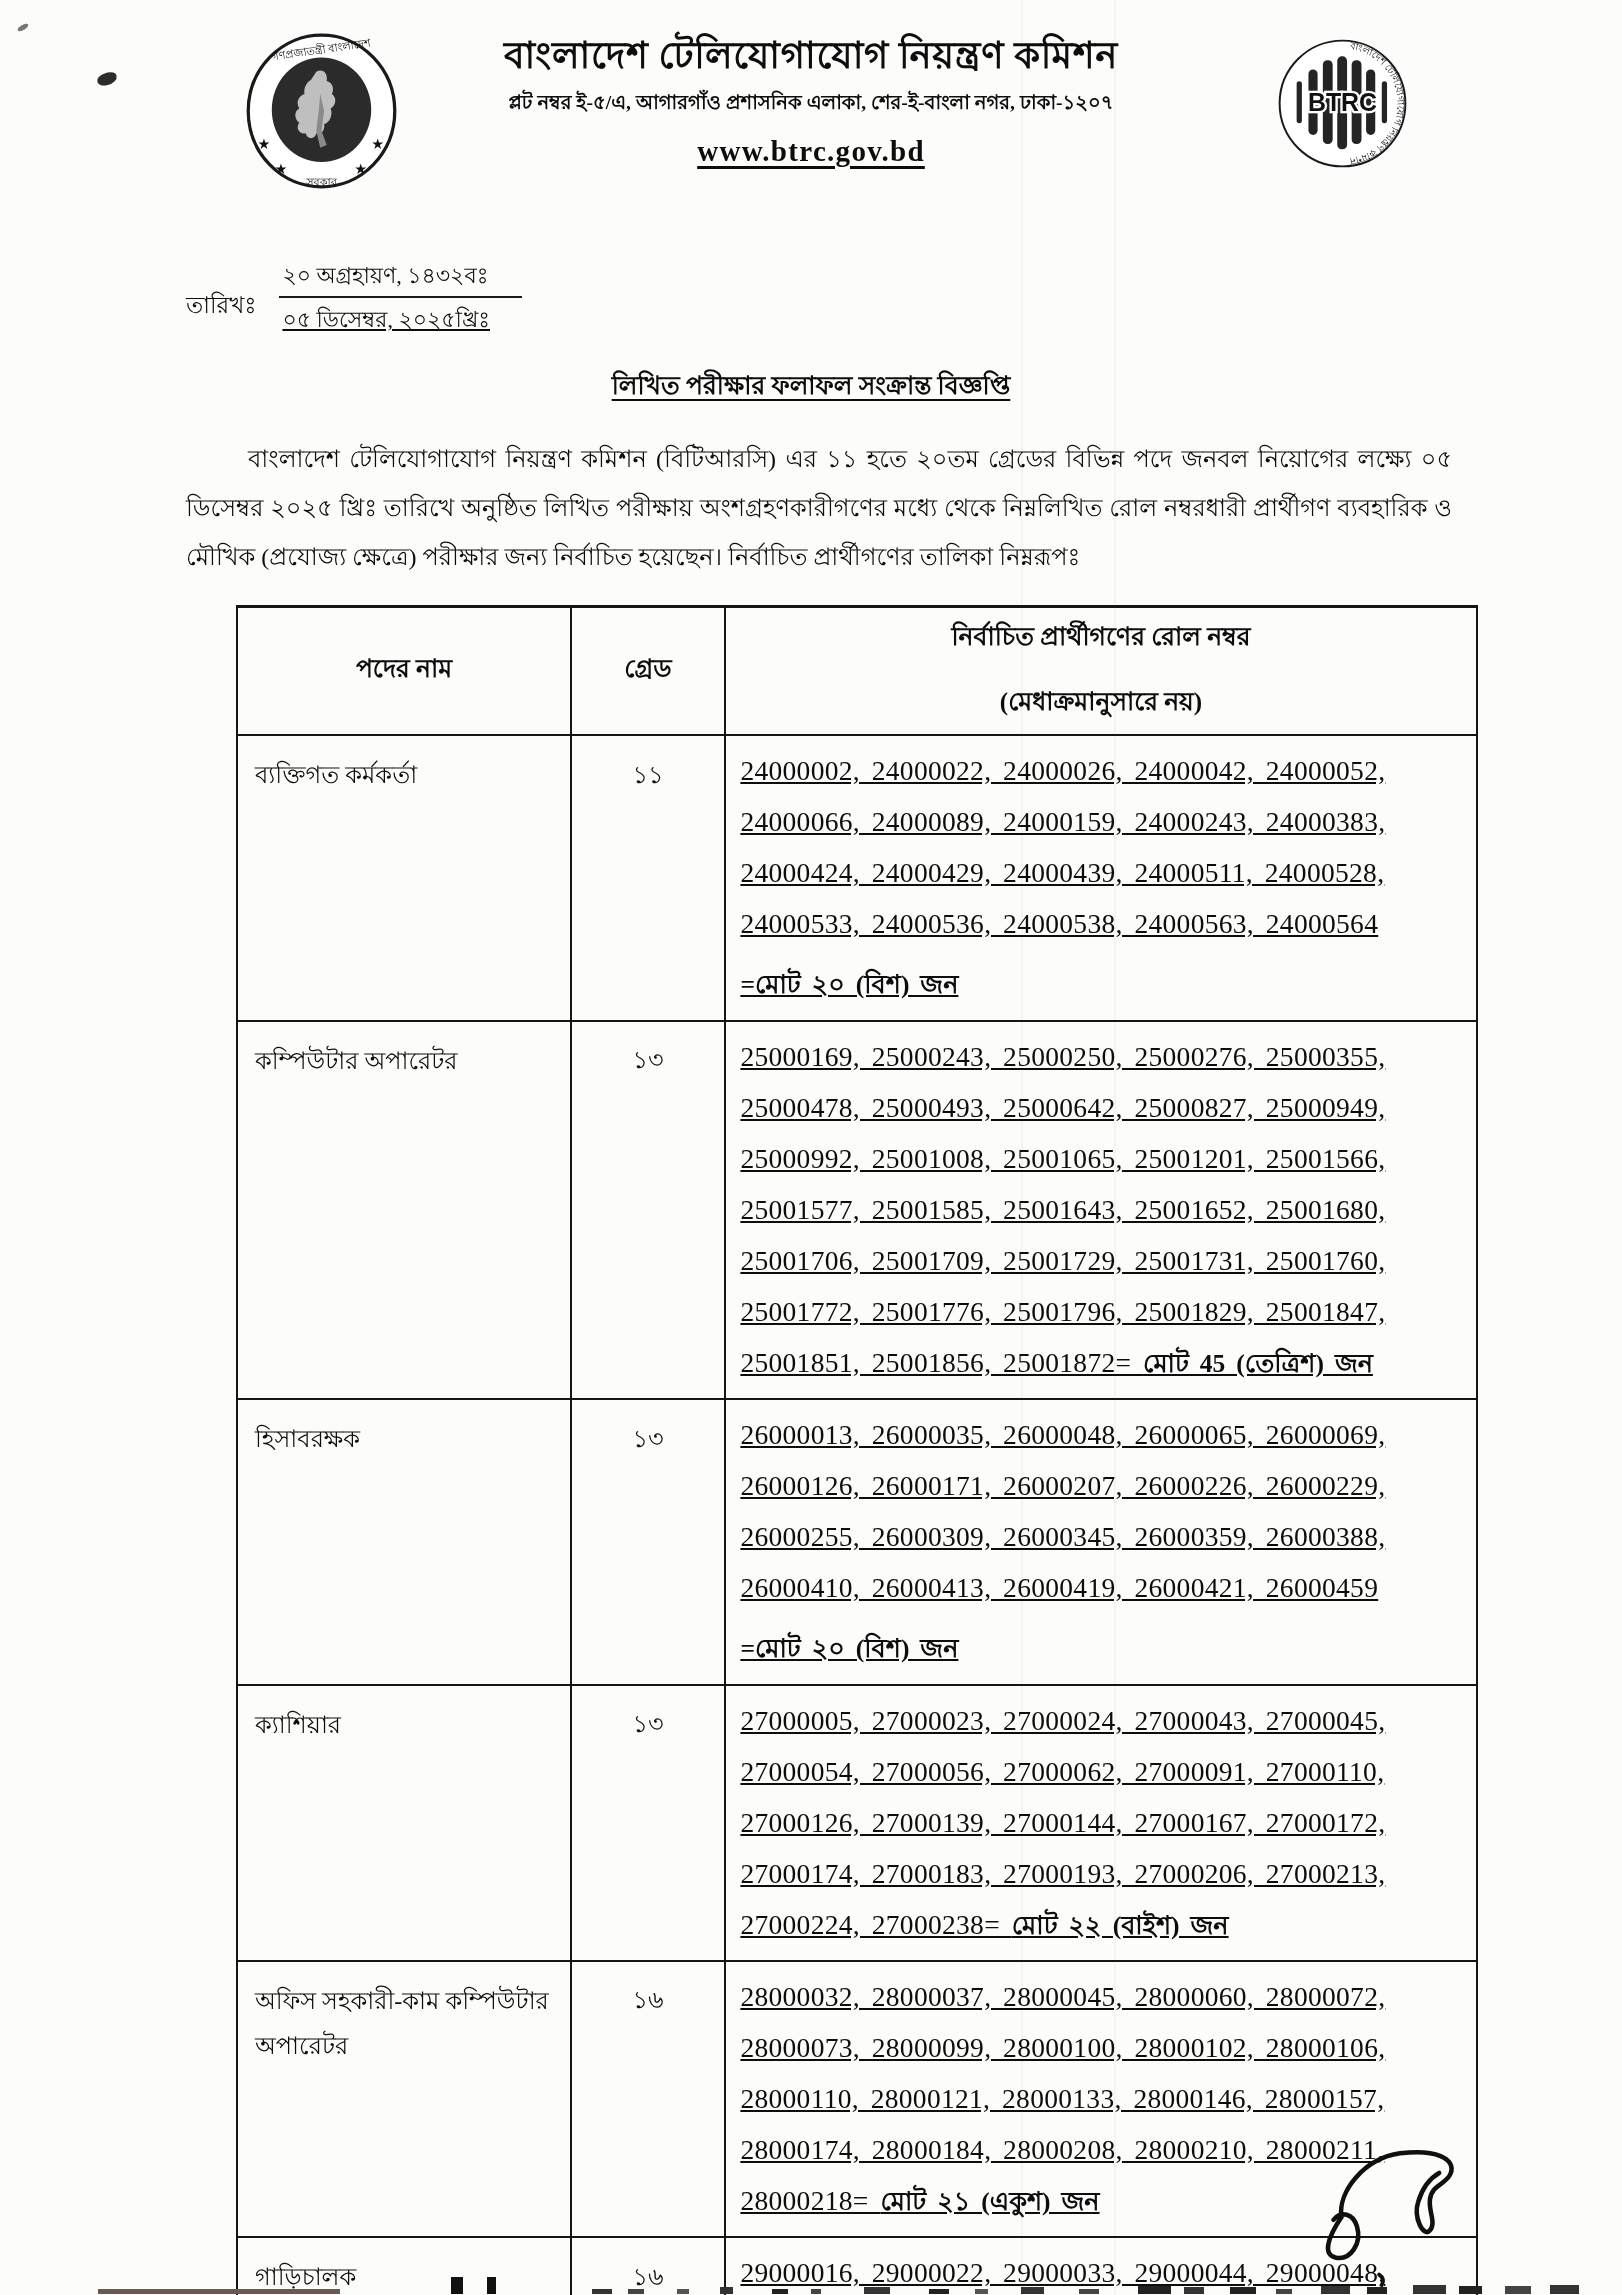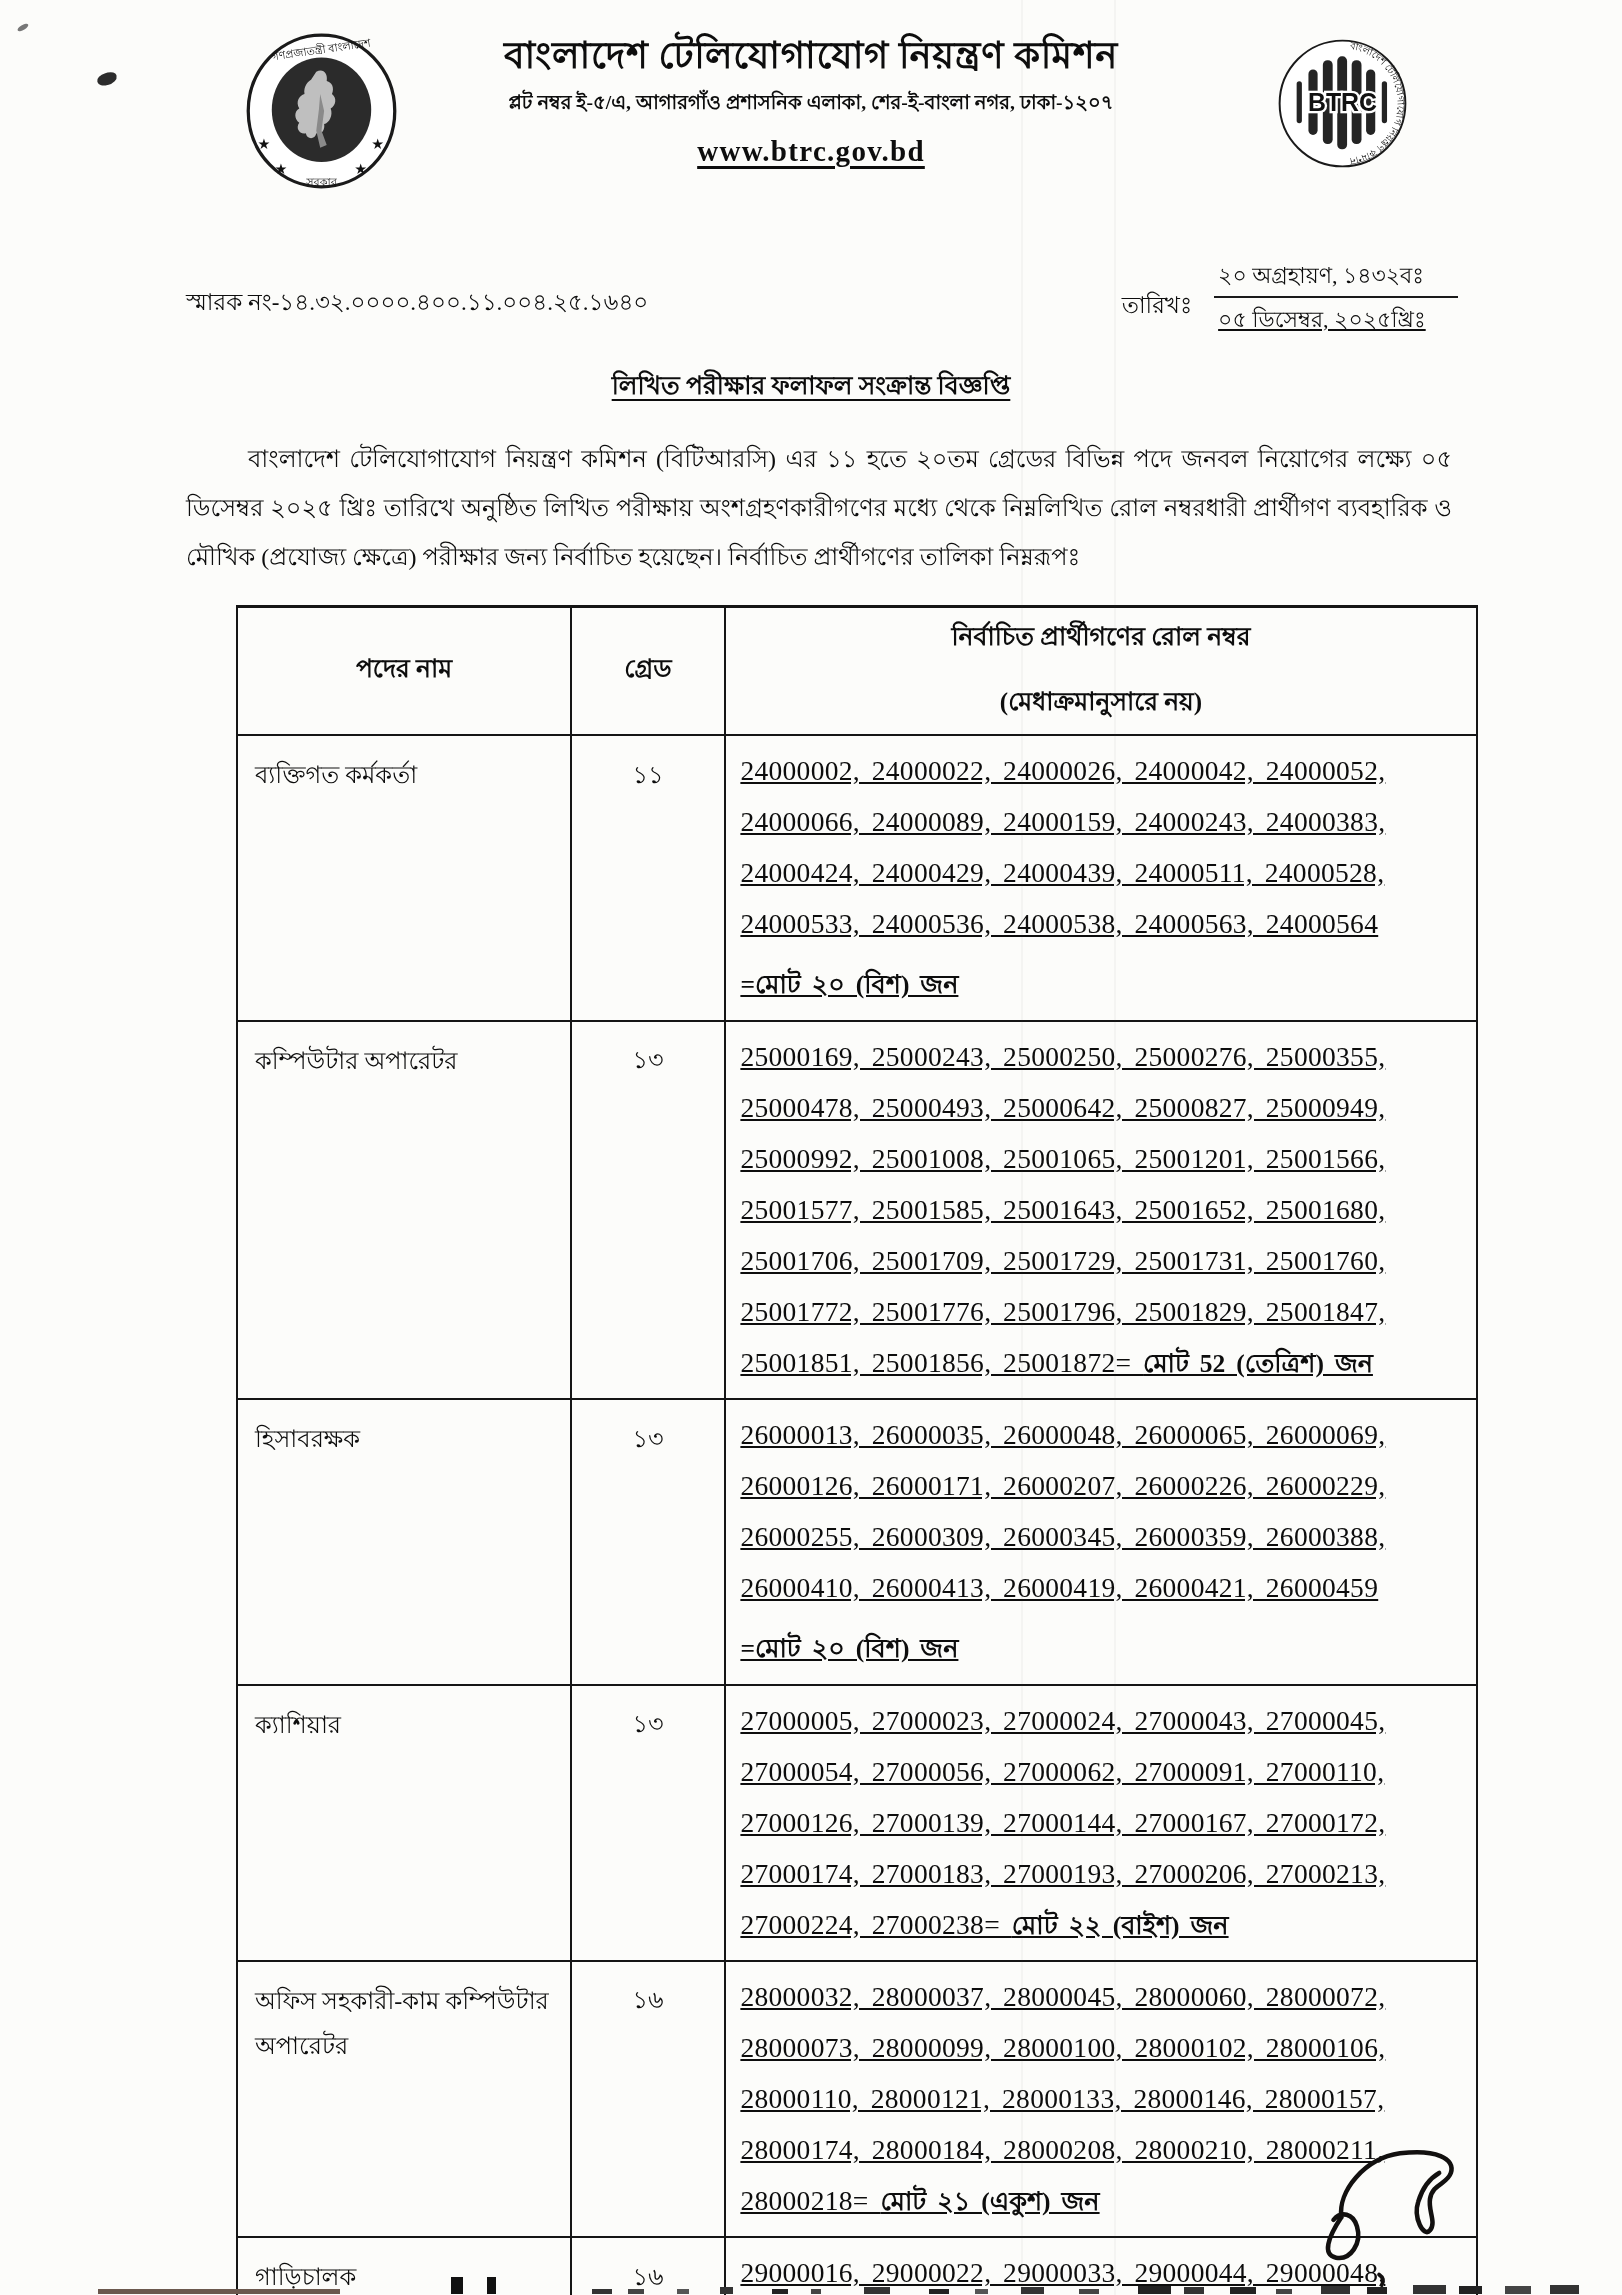--- a/index.html
+++ b/index.html
@@ -122,21 +122,20 @@
     </svg>
 
     <div class="head-text">
       <div class="org-name">বাংলাদেশ টেলিযোগাযোগ নিয়ন্ত্রণ কমিশন</div>
       <div class="org-address">প্লট নম্বর ই-৫/এ, আগারগাঁও প্রশাসনিক এলাকা, শের-ই-বাংলা নগর, ঢাকা-১২০৭</div>
       <div class="org-site">www.btrc.gov.bd</div>
     </div>
   </div>
 
   <div class="memo-row">
-    <div class="memo-no">স্মারক নং-১৪.৩২.০০০০.৪০০.১১.০০৪.২৫.১৬৪০</div>
     <div class="date-wrap">
       <div class="date-label">তারিখঃ</div>
       <div class="date-stack">
         <div class="date-top">২০ অগ্রহায়ণ, ১৪৩২বঃ</div>
         <div class="date-bottom">০৫ ডিসেম্বর, ২০২৫খ্রিঃ</div>
       </div>
     </div>
   </div>
 
   <div class="notice-title">লিখিত পরীক্ষার ফলাফল সংক্রান্ত বিজ্ঞপ্তি</div>
@@ -161,21 +160,21 @@
     <tbody>
     <tr>
       <td class="post">ব্যক্তিগত কর্মকর্তা</td>
       <td class="grade">১১</td>
       <td class="rolls">24000002, 24000022, 24000026, 24000042, 24000052, 24000066, 24000089, 24000159, 24000243, 24000383, 24000424, 24000429, 24000439, 24000511, 24000528, 24000533, 24000536, 24000538, 24000563, 24000564<div class="total-line"><strong>=মোট ২০ (বিশ) জন</strong></div></td>
     </tr>
 
     <tr>
       <td class="post">কম্পিউটার অপারেটর</td>
       <td class="grade">১৩</td>
-      <td class="rolls">25000169, 25000243, 25000250, 25000276, 25000355, 25000478, 25000493, 25000642, 25000827, 25000949, 25000992, 25001008, 25001065, 25001201, 25001566, 25001577, 25001585, 25001643, 25001652, 25001680, 25001706, 25001709, 25001729, 25001731, 25001760, 25001772, 25001776, 25001796, 25001829, 25001847, 25001851, 25001856, 25001872= <strong>মোট 52 (তেত্রিশ) জন</strong></td>
+      <td class="rolls">25000169, 25000243, 25000250, 25000276, 25000355, 25000478, 25000493, 25000642, 25000827, 25000949, 25000992, 25001008, 25001065, 25001201, 25001566, 25001577, 25001585, 25001643, 25001652, 25001680, 25001706, 25001709, 25001729, 25001731, 25001760, 25001772, 25001776, 25001796, 25001829, 25001847, 25001851, 25001856, 25001872= <strong>মোট 45 (তেত্রিশ) জন</strong></td>
     </tr>
 
     <tr>
       <td class="post">হিসাবরক্ষক</td>
       <td class="grade">১৩</td>
       <td class="rolls">26000013, 26000035, 26000048, 26000065, 26000069, 26000126, 26000171, 26000207, 26000226, 26000229, 26000255, 26000309, 26000345, 26000359, 26000388, 26000410, 26000413, 26000419, 26000421, 26000459<div class="total-line"><strong>=মোট ২০ (বিশ) জন</strong></div></td>
     </tr>
 
     <tr>
       <td class="post">ক্যাশিয়ার</td>

